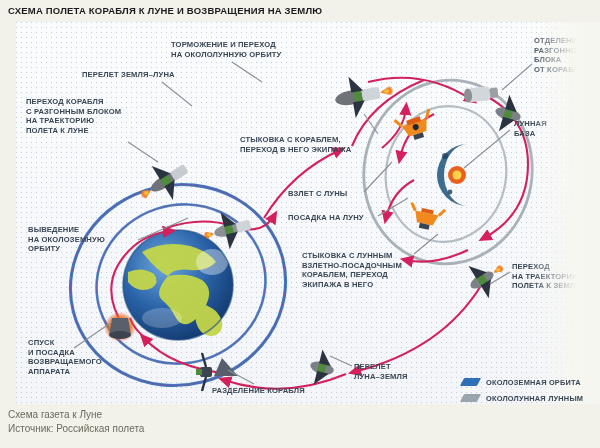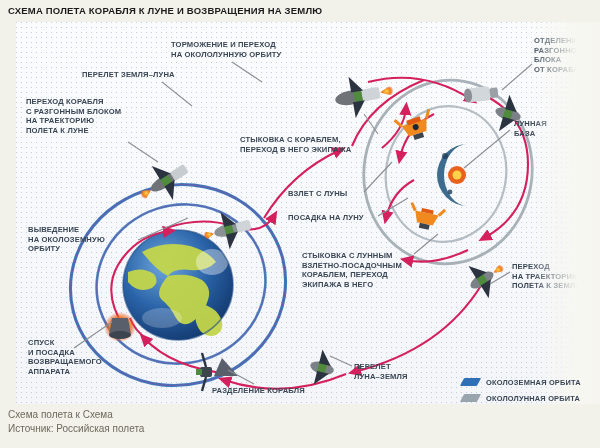--- a/index.html
+++ b/index.html
@@ -299,23 +299,23 @@
 
     <div class="canvas-fade"></div>
 
     <div class="legend">
       <div class="legend-row">
         <span class="legend-swatch" style="background:#2f6fb5"></span>
         <span class="legend-text">ОКОЛОЗЕМНАЯ ОРБИТА</span>
       </div>
       <div class="legend-row">
         <span class="legend-swatch" style="background:#9aa4ac"></span>
-        <span class="legend-text">ОКОЛОЛУННАЯ ОРБИТА</span>
+        <span class="legend-text">ОКОЛОЛУННАЯ ЛУННЫМ</span>
       </div>
     </div>
   </div>
 
   <div class="caption">
-    <div>Схема полета к Схема</div>
+    <div>Схема газета к Луне</div>
     <div>Источник: Российская полета</div>
   </div>
 
 </div>
 
 </body></html>

